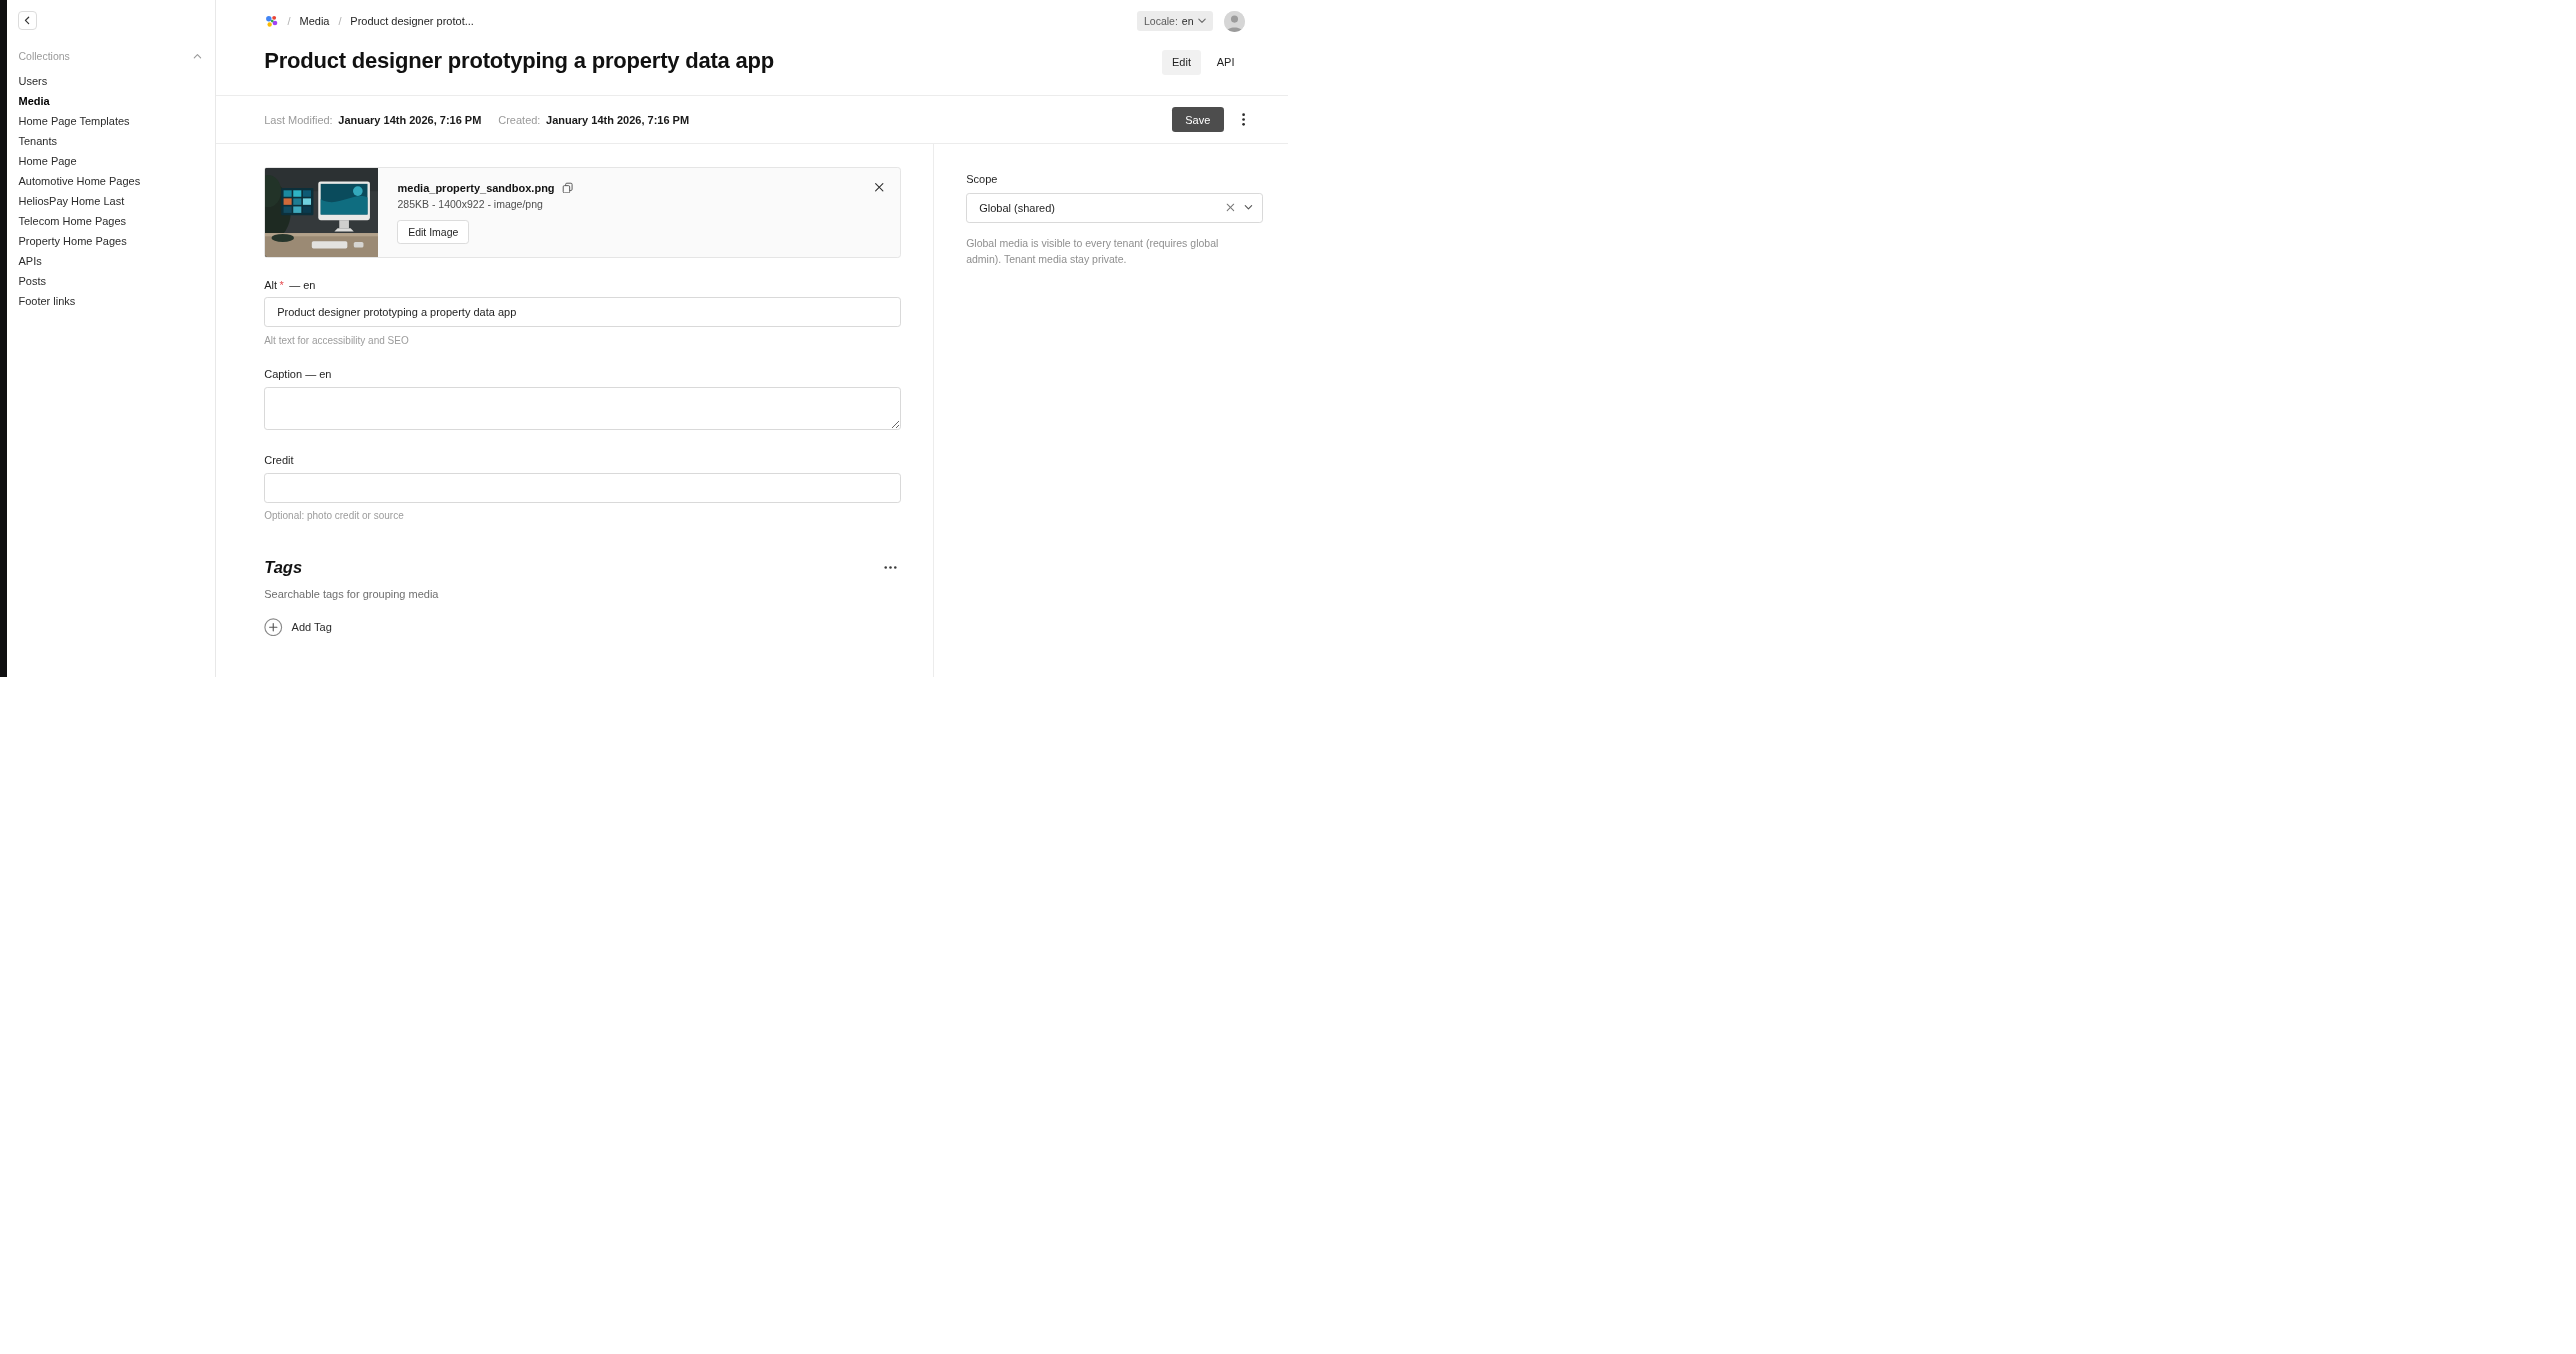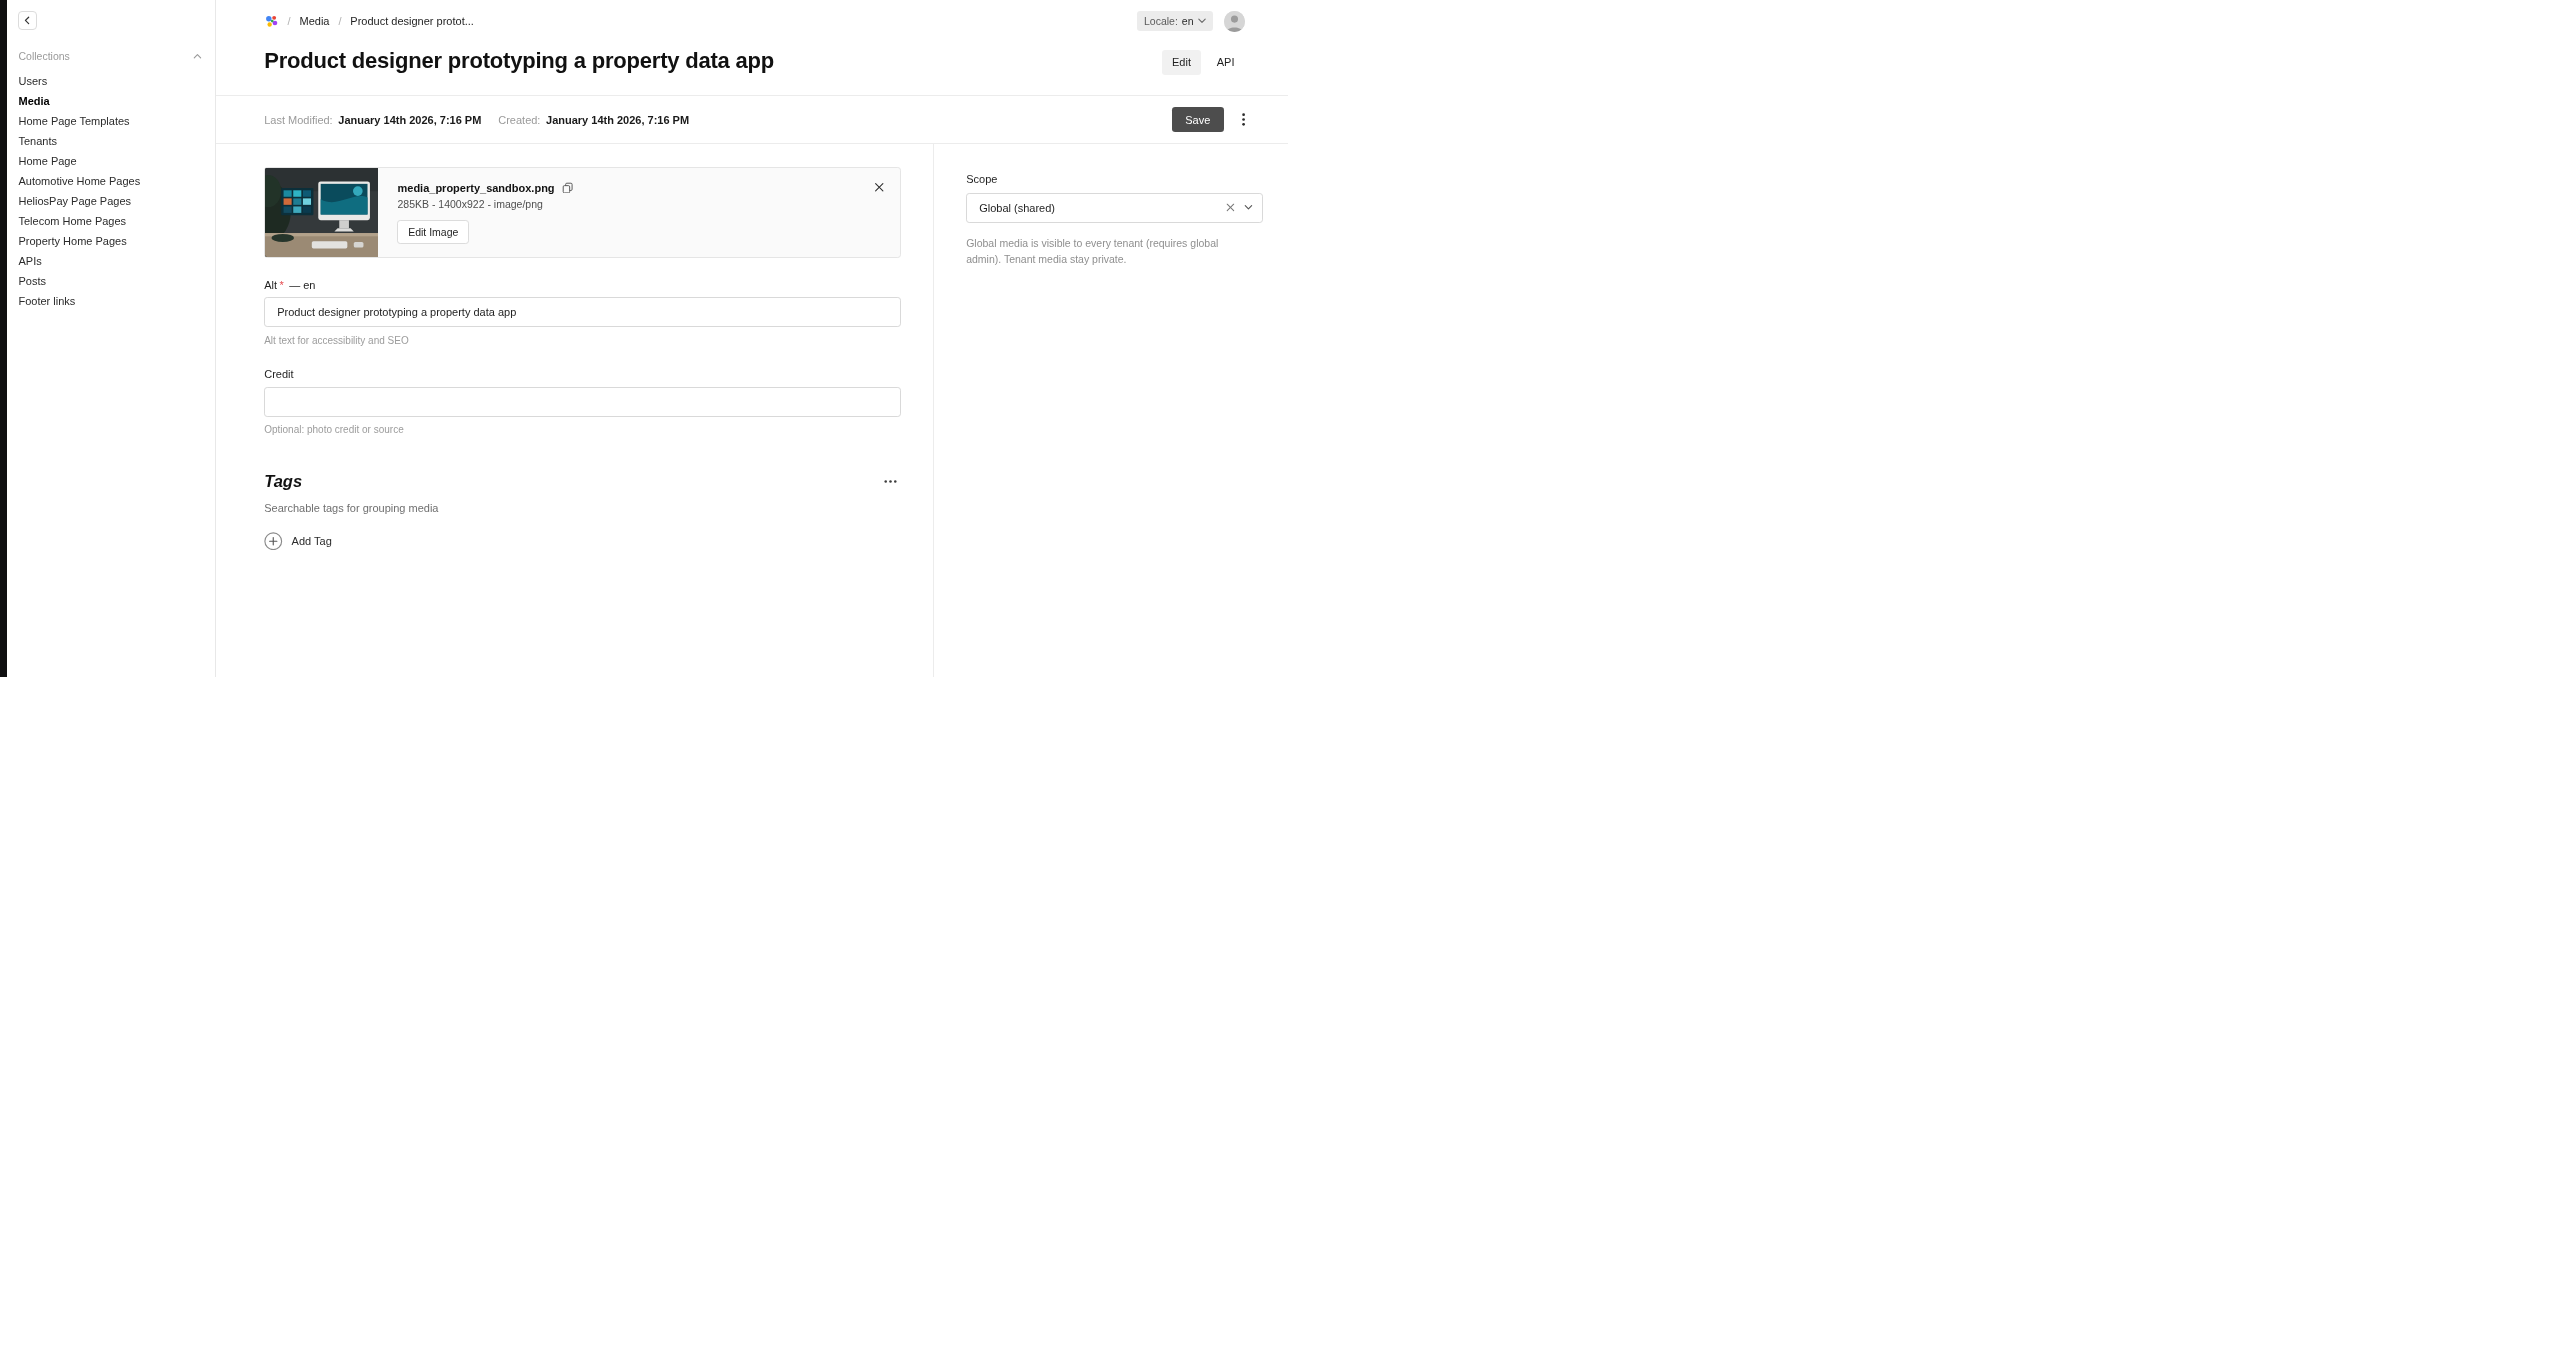--- a/index.html
+++ b/index.html
@@ -118,21 +118,21 @@
           </svg>
       </span>
     </div>
     <nav class="nav-list">
       <a class="nav-item" href="#">Users</a>
       <a class="nav-item active" href="#">Media</a>
       <a class="nav-item" href="#">Home Page Templates</a>
       <a class="nav-item" href="#">Tenants</a>
       <a class="nav-item" href="#">Home Page</a>
       <a class="nav-item" href="#">Automotive Home Pages</a>
-      <a class="nav-item" href="#">HeliosPay Page Pages</a>
+      <a class="nav-item" href="#">HeliosPay Home Last</a>
       <a class="nav-item" href="#">Telecom Home Pages</a>
       <a class="nav-item" href="#">Property Home Pages</a>
       <a class="nav-item" href="#">APIs</a>
       <a class="nav-item" href="#">Posts</a>
       <a class="nav-item" href="#">Footer links</a>
     </nav>
   </aside>
 
   <main class="main">
 
@@ -261,20 +261,24 @@
         </div>
 
         <div class="field alt">
           <div class="field-label">
             <span>Alt</span><span class="req">*</span> <span>— en</span>
           </div>
           <input class="text-input" type="text" value="Product designer prototyping a property data app" style="">
           <div class="help">Alt text for accessibility and SEO</div>
         </div>
 
+        <div class="field caption">
+          <div class="field-label">Caption — en</div>
+          <textarea class="text-input" style=""></textarea>
+        </div>
 
         <div class="field credit">
           <div class="field-label">Credit</div>
           <input class="text-input" type="text" style="">
           <div class="help">Optional: photo credit or source</div>
         </div>
 
         <div class="tags-section">
           <div class="tags-head">
             <h2 class="tags-title">Tags</h2>

